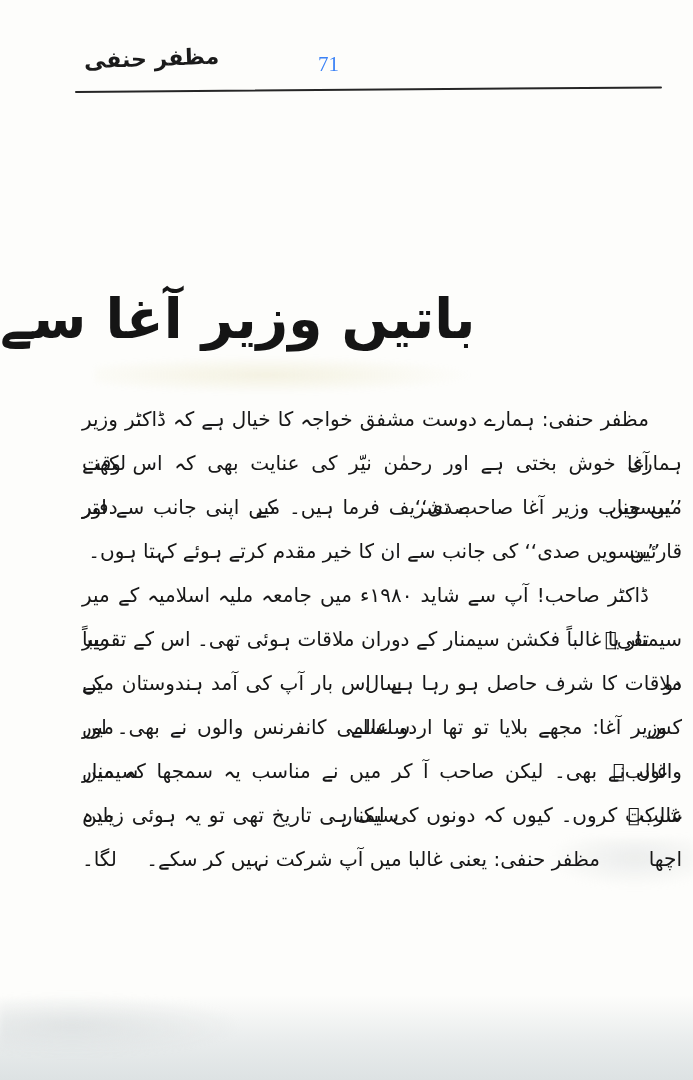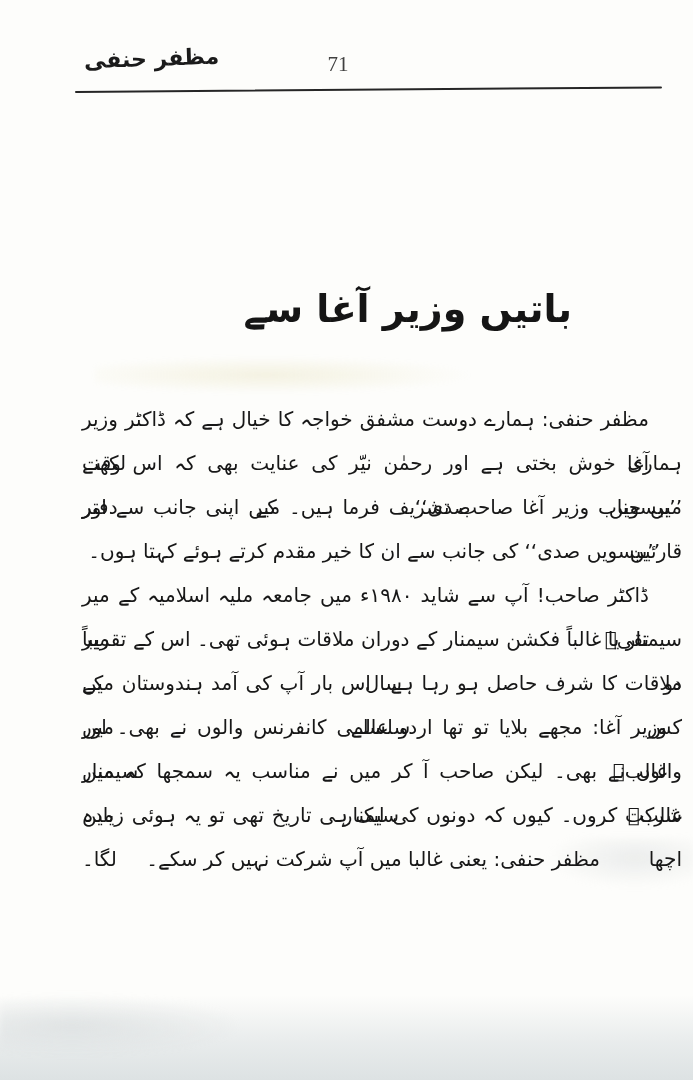--- a/index.html
+++ b/index.html
@@ -57,43 +57,43 @@
     top: 46px; left: 84px;
     font-size: 22px;
     font-weight: bold;
     direction: rtl;
     transform: rotate(-2deg);
   }
   .page-number {
     position: absolute;
     top: 52px; left: 318px;
     width: 40px;
-    text-align: center;
+    text-align: left;
     font-family: "Liberation Serif", serif;
     font-size: 21px;
-    color: #404040;
+    color: #3b82f6;
   }
   .header-rule {
     position: absolute;
     top: 91px; left: 75px;
     width: 587px; height: 2px;
     background: #262626;
     transform: rotate(-0.45deg);
     transform-origin: left center;
     border-radius: 1px;
   }
 
   
   .chapter-title {
     position: absolute;
     top: 287px; left: 0;
     width: 572px;
-    text-align: right;
+    text-align: left;
     direction: rtl;
-    font-size: 38px;
+    font-size: 55px;
     font-weight: bold;
     letter-spacing: 0px;
     color: #151515;
   }
 
   
   .body-text {
     position: absolute;
     top: 397px;
     left: 48px;

